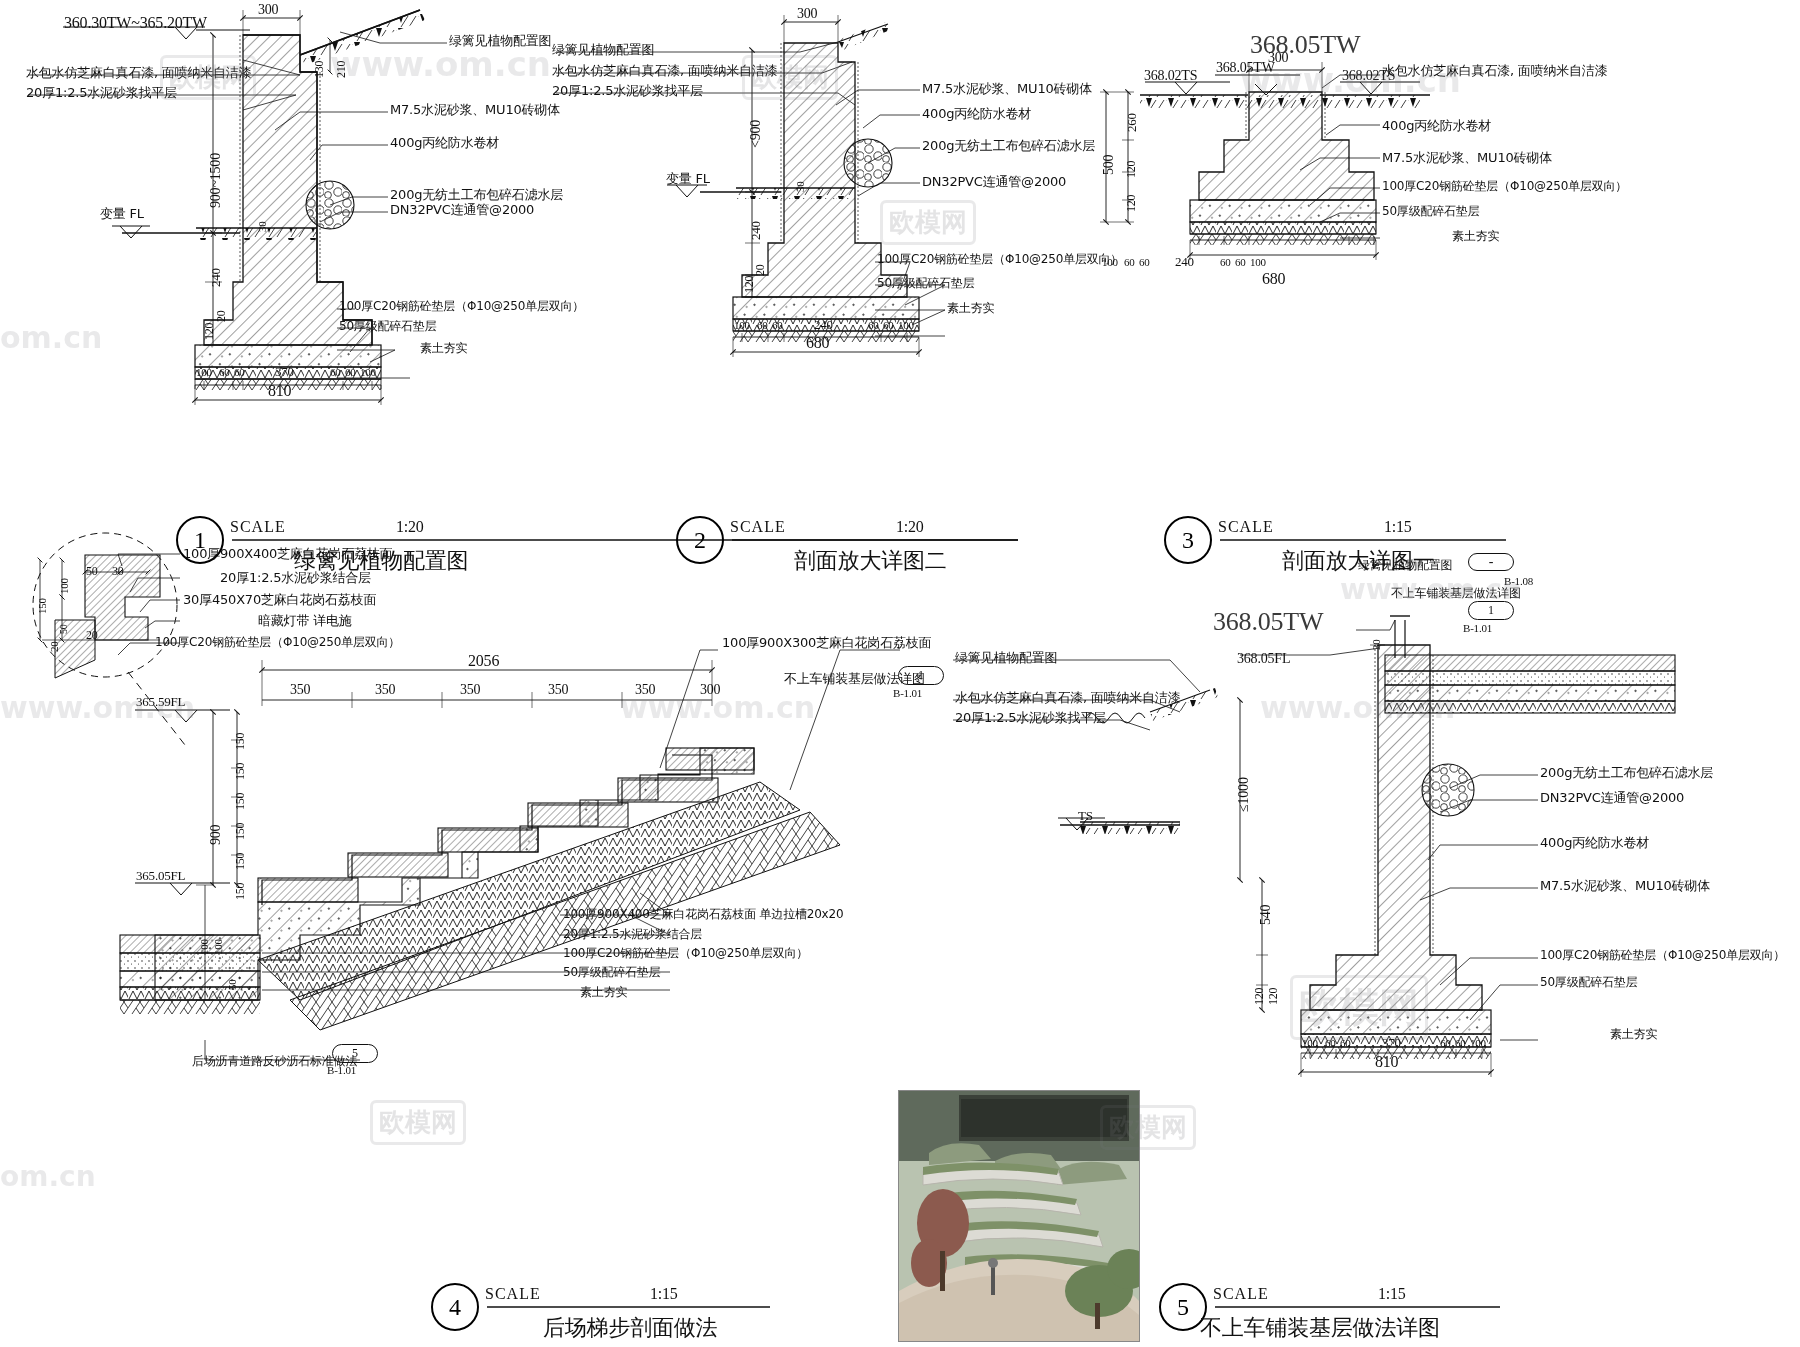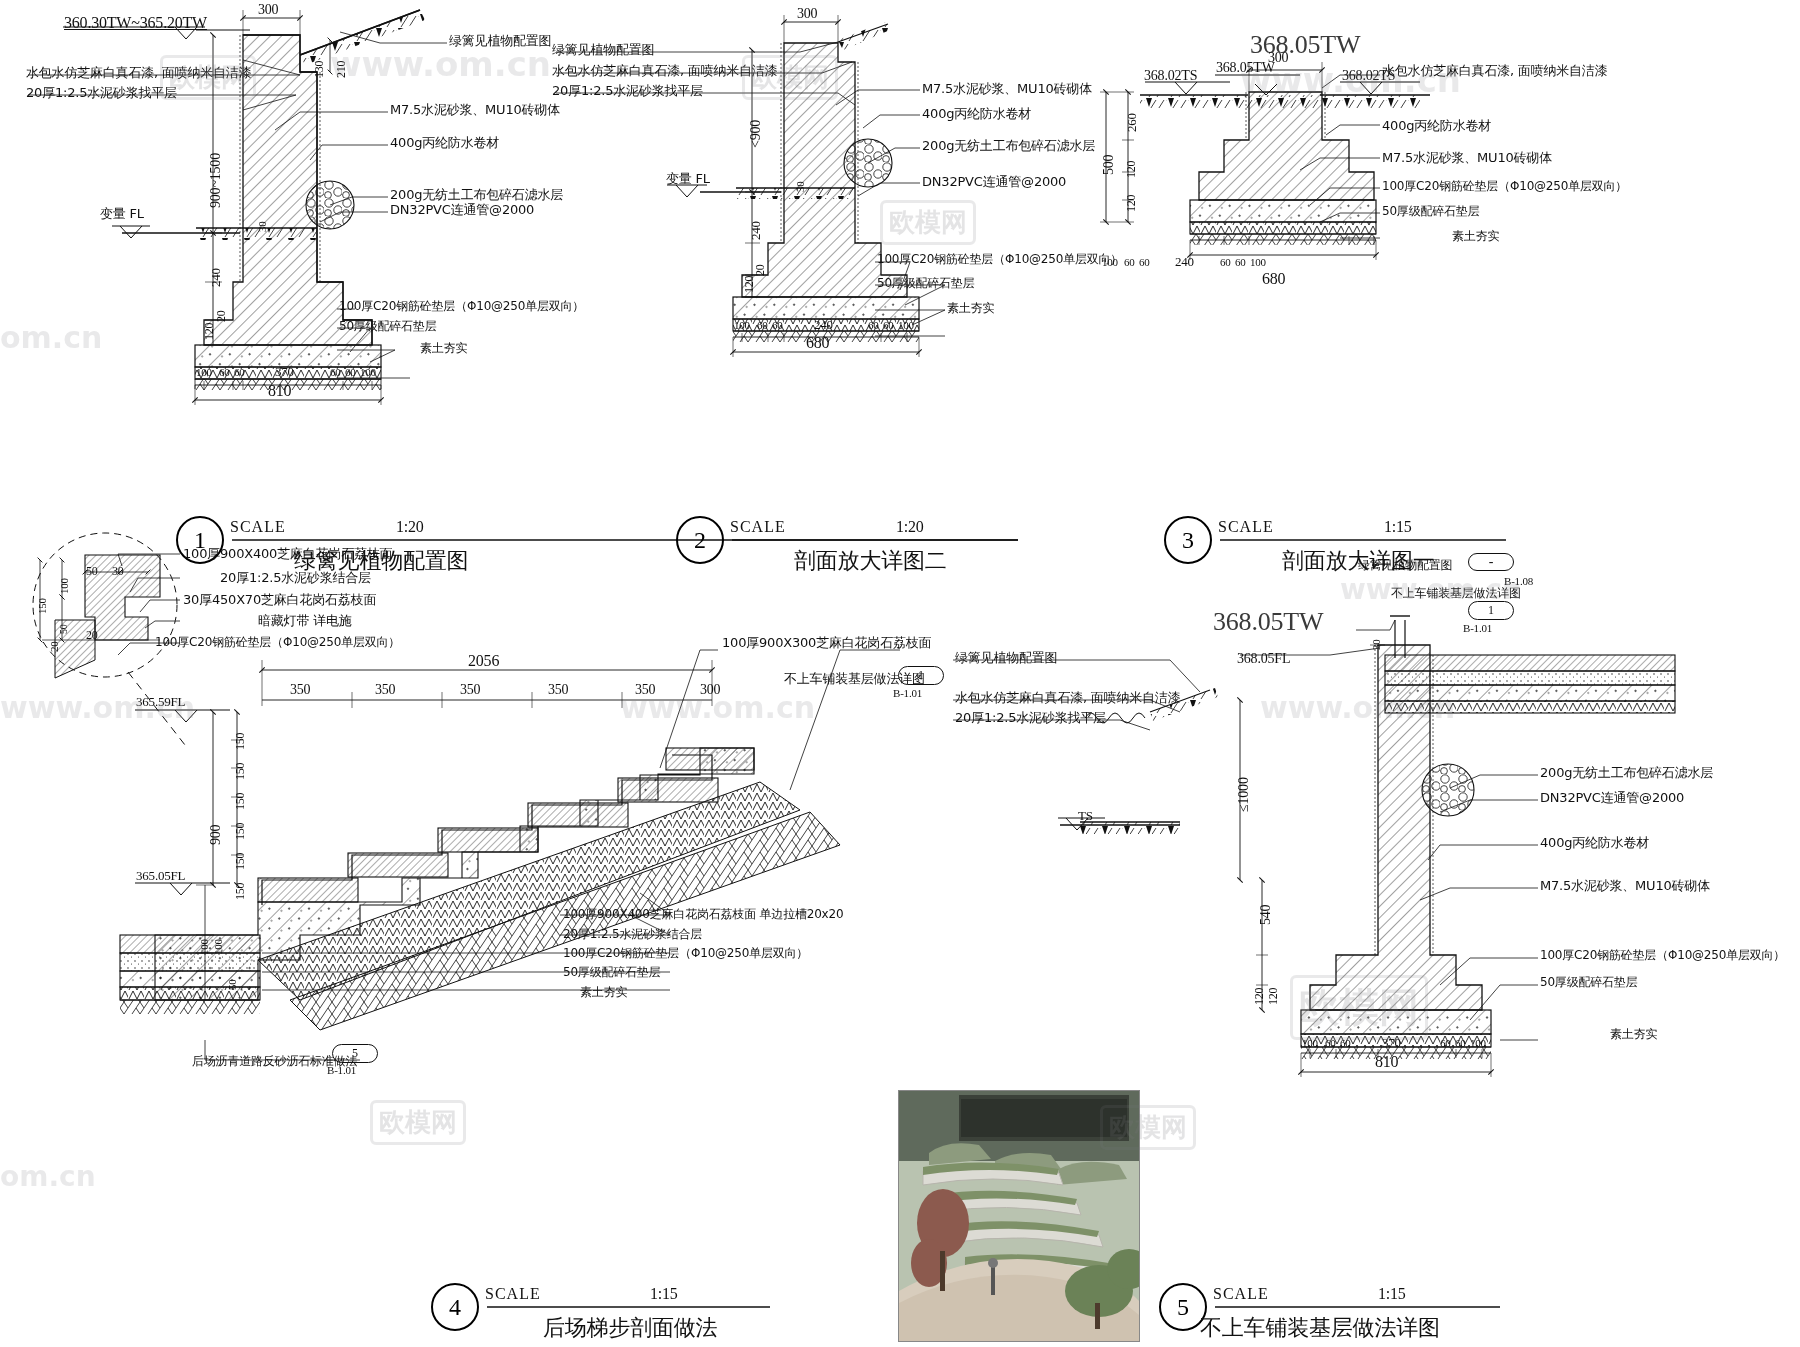--- a/index.html
+++ b/index.html
@@ -349,21 +349,21 @@
   <g>
     <path d="M232 540 L1018 540" stroke-width="1.5"></path>
     <path d="M732 540 L1018 540" stroke-width="1.5"></path>
     <path d="M1220 540 L1506 540" stroke-width="1.5"></path>
     <path d="M487 1307 L770 1307" stroke-width="1.5"></path>
     <path d="M1215 1307 L1500 1307" stroke-width="1.5"></path>
   </g>
   </g>
 </svg>
 
-<div class="lbl t16" style="left:64px;top:14px;text-decoration:underline;">360.30TW~365.20TW</div>
+<div class="lbl t16" style="left:64px;top:14px;">360.30TW~365.20TW</div>
 <div class="lbl t13 cn" style="left:26px;top:64px;">水包水仿芝麻白真石漆, 面喷纳米自洁漆</div>
 <div class="lbl t13 cn" style="left:26px;top:84px;">20厚1:2.5水泥砂浆找平层</div>
 <div class="lbl t13 cn" style="left:449px;top:32px;">绿篱见植物配置图</div>
 <div class="lbl t13 cn" style="left:390px;top:101px;">M7.5水泥砂浆、MU10砖砌体</div>
 <div class="lbl t13 cn" style="left:390px;top:134px;">400g丙纶防水卷材</div>
 <div class="lbl t13 cn" style="left:390px;top:186px;">200g无纺土工布包碎石滤水层</div>
 <div class="lbl t13 cn" style="left:390px;top:201px;">DN32PVC连通管@2000</div>
 <div class="lbl t12 cn" style="left:339px;top:298px;">100厚C20钢筋砼垫层（Φ10@250单层双向）</div>
 <div class="lbl t12 cn" style="left:339px;top:318px;">50厚级配碎石垫层</div>
 <div class="lbl t12 cn" style="left:420px;top:340px;">素土夯实</div>

